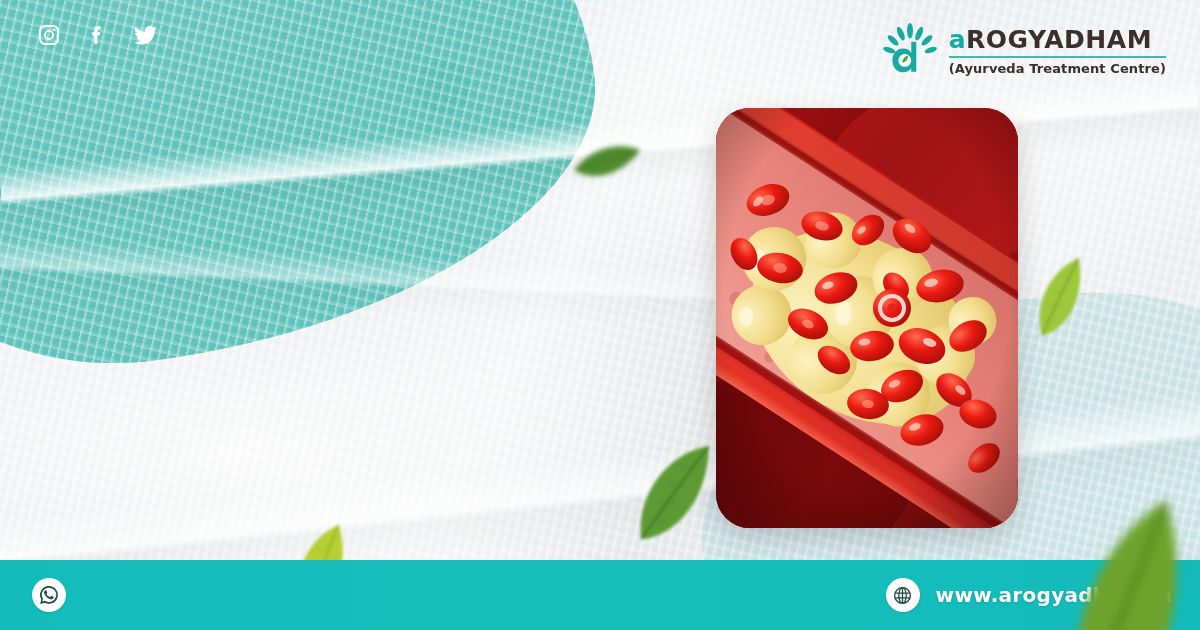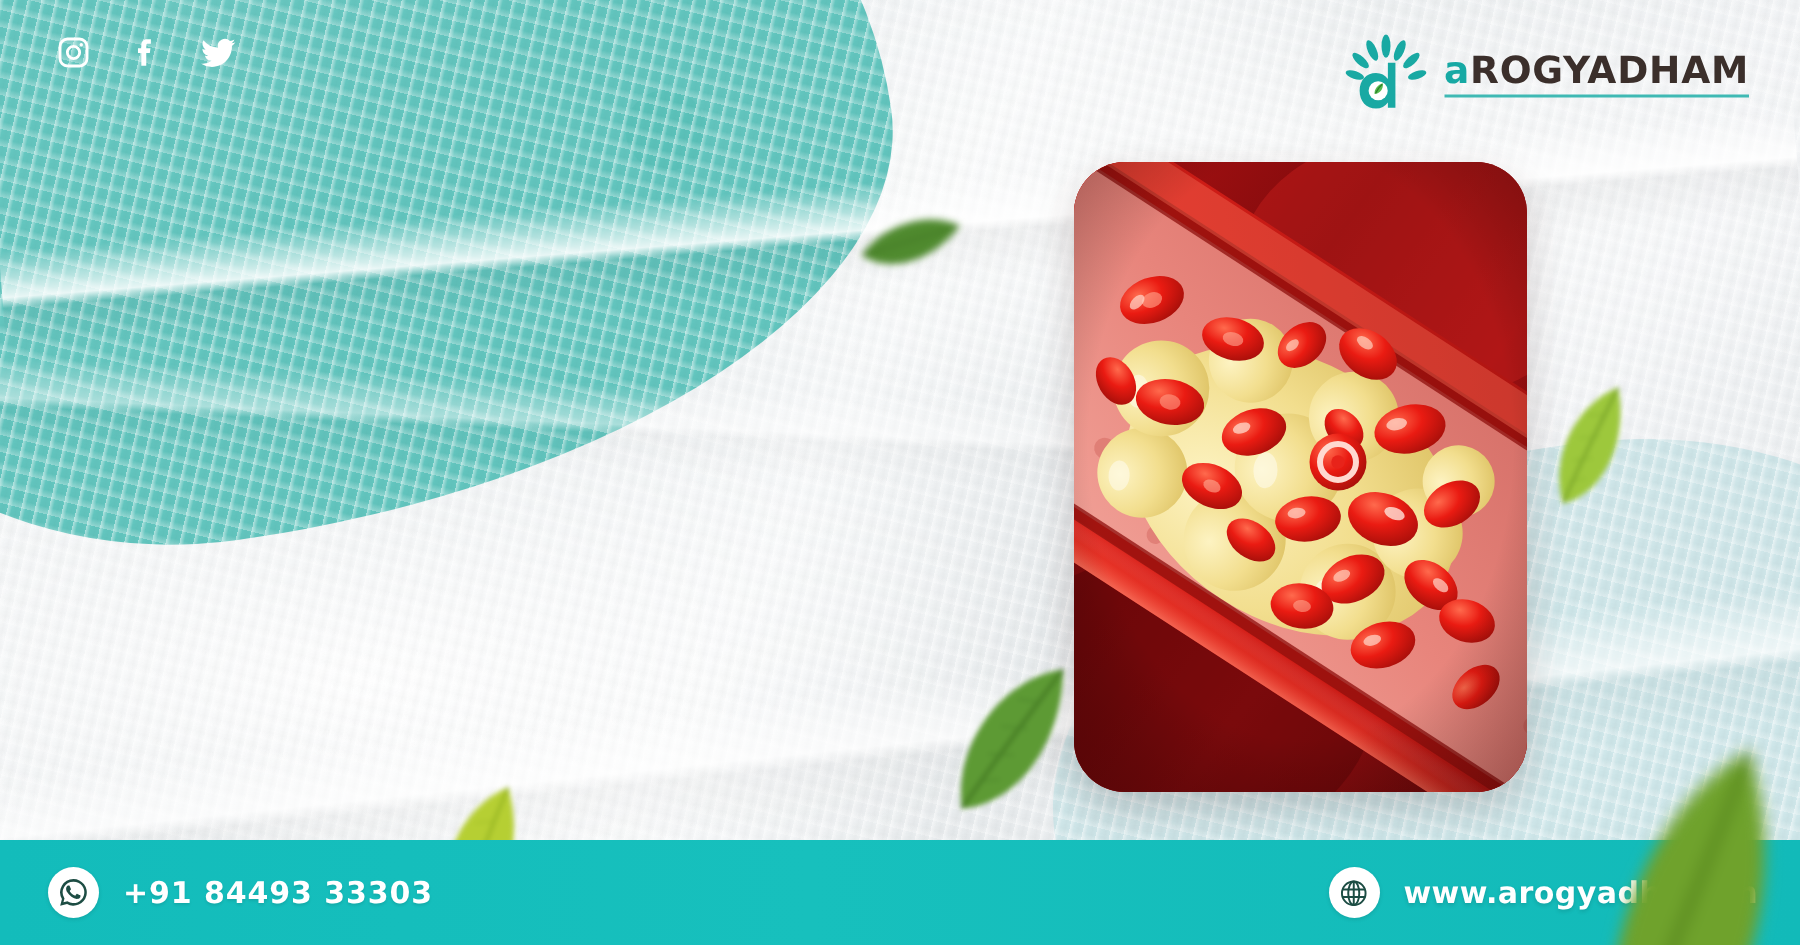--- a/index.html
+++ b/index.html
@@ -198,20 +198,21 @@
           <path d="M36.5 20.5v31h-5.2v-3.6c-1.9 2.7-4.6 4.2-8.2 4.2-6.6 0-11.3-5-11.3-12.3s4.7-12.3 11.3-12.3c3.6 0 6.3 1.5 8.2 4.2V20.5h5.2z"></path>
           <circle cx="24.6" cy="39.8" r="6.6" fill="#ffffff"></circle>
         </g>
         <path d="M27.8 34.6c-3.4 1.0-5.9 3.8-5.7 7.4 3.6-.3 6.2-3.0 5.7-7.4z" fill="#54bb4e"></path>
         <path d="M27.4 35.3c-1.9 1.6-3.4 3.9-4.6 6.3" stroke="#2f7f2c" stroke-width=".8" fill="none"></path>
       </svg>
     </span>
     <span class="logo-text">
       <span class="brand"><span class="a-lead">a</span><span>ROGYADHAM</span></span>
       <span class="brand-rule"></span>
+      <span class="tagline">(Ayurveda Treatment Centre)</span>
     </span>
   </div>
 
 
   <span class="leaf leaf-1 blur-mid">
     <svg viewBox="0 0 100 100" width="100%" height="100%">
       <path d="M86 16C60 12 24 32 14 66c28 8 60-14 72-50z" fill="#4f8a2e"></path>
       <path d="M86 16C66 30 40 48 14 66" stroke="#3d6e22" stroke-width="2" fill="none" opacity=".6"></path>
     </svg>
   </span>
@@ -438,21 +439,20 @@
   </div>
 
   <div class="footer">
     <div class="contact">
       <span class="circ-ico">
         <svg viewBox="0 0 24 24" width="22" height="22">
           <path d="M12 2.2A9.7 9.7 0 0 0 3.6 16.8L2.3 21.7l5-1.3A9.7 9.7 0 1 0 12 2.2zm0 1.9a7.8 7.8 0 1 1-4.1 14.4l-.3-.2-2.9.76.78-2.85-.2-.3A7.8 7.8 0 0 1 12 4.1z" fill="#1d4d44"></path>
           <path d="M9.3 7.4c-.2-.45-.4-.46-.6-.47h-.5c-.17 0-.45.06-.69.32-.24.26-.9.88-.9 2.15s.93 2.49 1.06 2.66c.13.17 1.79 2.87 4.42 3.91 2.18.86 2.63.69 3.1.64.47-.04 1.52-.62 1.74-1.22.21-.6.21-1.11.15-1.22-.06-.1-.24-.17-.5-.3-.26-.13-1.52-.75-1.76-.83-.24-.09-.4-.13-.58.13-.17.26-.66.83-.81 1-.15.17-.3.19-.56.06-.26-.13-1.09-.4-2.08-1.28-.77-.68-1.29-1.53-1.44-1.79-.15-.26-.02-.4.11-.53.12-.12.26-.3.39-.46.13-.15.17-.26.26-.43.09-.17.04-.32-.02-.45-.06-.13-.57-1.4-.79-1.9z" fill="#1d4d44"></path>
         </svg>
       </span>
-      <span class="contact-text">+91 84493 33303</span>
     </div>
     <div class="contact">
       <span class="circ-ico">
         <svg viewBox="0 0 24 24" width="21" height="21" fill="none" stroke="#1d4d44" stroke-width="1.5">
           <circle cx="12" cy="12" r="9"></circle>
           <ellipse cx="12" cy="12" rx="4.2" ry="9"></ellipse>
           <path d="M3.2 9.2h17.6M3.2 14.8h17.6M12 3v18"></path>
         </svg>
       </span>
       <span class="site-text">www.arogyadham.in</span>

